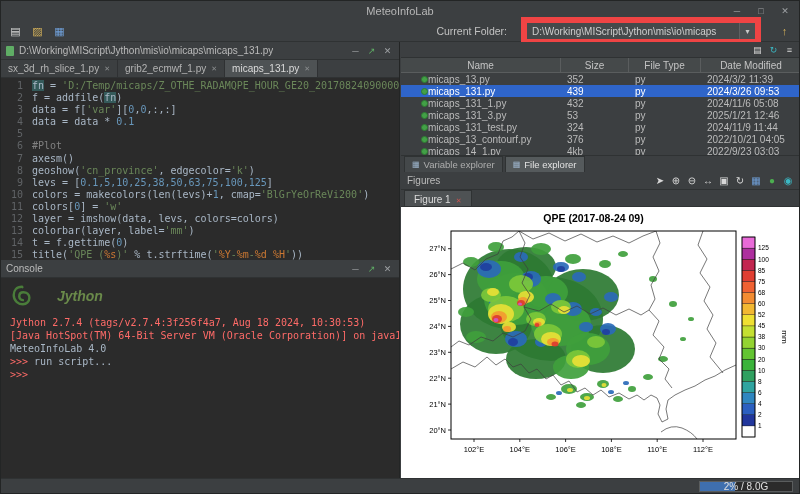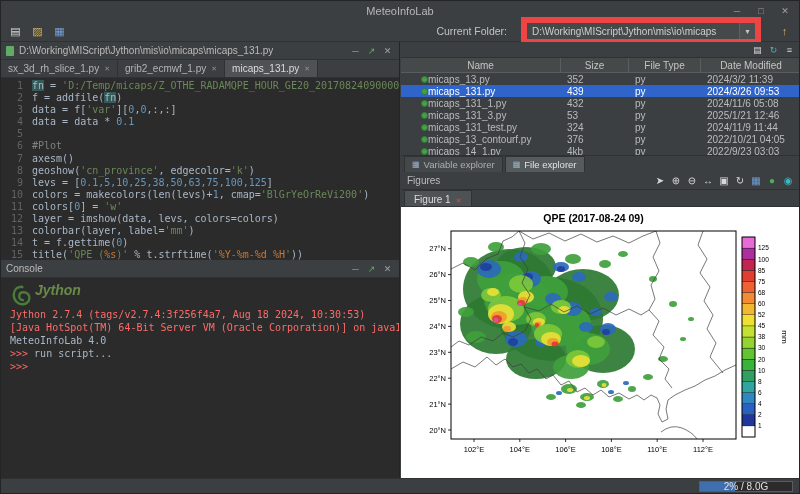--- a/index.html
+++ b/index.html
@@ -41,21 +41,21 @@
   .cl{display:flex;height:12.1px;white-space:pre}
   .cl .ln{width:22px;flex:none;text-align:right;color:#606366;padding-right:9px}
   .tok-pl{color:#a9b7c6}.tok-str{color:#6a8759}.tok-num{color:#6897bb}
   .tok-com{color:#808080}.tok-fmt{color:#cc7832}
   .tok-hl{color:#a9b7c6;background:#345a5a}
   .tok-err{color:#ff6b68}
 
   
   .console-panel{position:absolute;left:0;top:259px;width:399px;height:221px;display:flex;flex-direction:column;border-right:1px solid #232525;box-sizing:border-box}
   .console-body{flex:1;background:#2b2b2b;padding:6px 9px;font-family:"DejaVu Sans Mono",monospace;font-size:10px;line-height:13px;overflow:hidden}
-  .jython-row{display:flex;align-items:flex-start;gap:1px;}
+  .jython-row{display:flex;align-items:center;gap:23px;margin-bottom:8px}
   .jython-word{font-family:"Liberation Sans",sans-serif;font-style:italic;font-weight:bold;font-size:14px;color:#6a8a4a}
   .con-line{white-space:pre;height:13px}
 
   
   .explorer-panel{position:absolute;left:400px;top:41px;width:400px;height:130px;display:flex;flex-direction:column;background:#3c3f41}
   .fe-header{height:15px;background:#3c3f41;display:flex;align-items:center;padding:0 5px;border-bottom:1px solid #2f3233;flex:none}
   .fe-cols{display:flex;height:14px;background:#45494a;border-bottom:1px solid #5a5d5e;font-size:10px;color:#c4c4c4;flex:none}
   .fe-col{display:flex;align-items:center;justify-content:center;border-right:1px solid #5a5d5e;box-sizing:border-box;overflow:hidden}
   .fe-col.c0{width:40%}.fe-col.c1{width:17%}.fe-col.c2{width:18%}.fe-col.c3{width:25%;border-right:none}
   .fe-rows{flex:1;overflow:hidden;font-size:10px}

